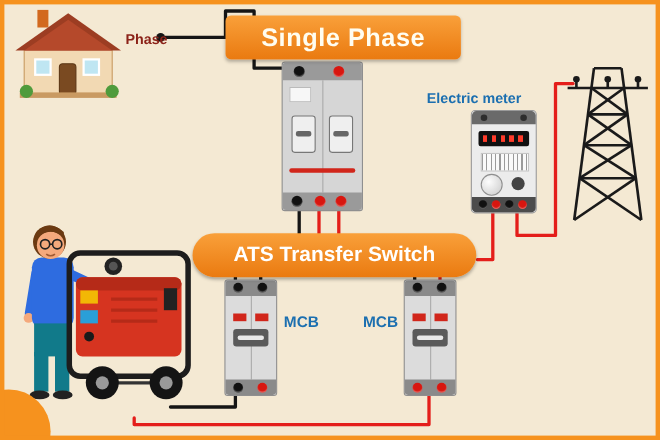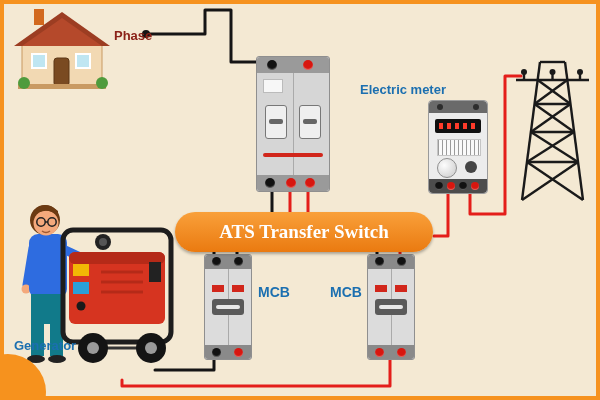--- a/index.html
+++ b/index.html
@@ -19,26 +19,26 @@
   .lbl{position:absolute;z-index:4;font-weight:700;font-size:13px;color:var(--label-blue);line-height:1.25;}
 
   .title-banner{position:absolute;left:205px;top:14px;width:214px;height:40px;z-index:3;
     background:linear-gradient(180deg,#f9a03a,var(--banner-orange-dark));
     border-radius:5px;display:flex;align-items:center;justify-content:center;
     box-shadow:0 2px 3px rgba(0,0,0,.25);}
   .title-banner span{font-size:23px;font-weight:800;color:var(--banner-text);letter-spacing:.5px;}
   .ats-banner{position:absolute;left:175px;top:212px;width:258px;height:40px;z-index:3;
     background:linear-gradient(180deg,#f9a03a,var(--banner-orange-dark));
     border-radius:21px;display:flex;align-items:center;justify-content:center;
-    box-shadow:0 2px 3px rgba(0,0,0,.3);font-family:Liberation Serif, serif;}
+    box-shadow:0 2px 3px rgba(0,0,0,.3);}
   .ats-banner span{font-size:19px;font-weight:800;color:#ffffff;}
 
   .label-load{left:114px;top:28px;color:var(--label-dark-red);}
   .label-changeover{left:168px;top:124px;width:86px;}
-  .label-meter{left:360px;top:82px;}
+  .label-meter{left:388px;top:82px;}
   .label-pole{left:527px;top:206px;width:62px;}
   .label-mcb-left{left:258px;top:284px;font-size:14px;}
   .label-mcb-right{left:330px;top:284px;font-size:14px;}
   .label-generator{left:14px;top:338px;}
 
   
   .device{position:absolute;z-index:2;}
   .dot{position:absolute;border-radius:50%;box-shadow:inset 0 -1px 1px rgba(255,255,255,.35);}
   .dk{background:#111;} .dr{background:#d8160f;}
 
@@ -110,20 +110,23 @@
     <polygon points="10,40 50,12 90,40" fill="#b5492b"></polygon>
     <rect x="20" y="48" width="14" height="14" fill="#bfe6f2" stroke="#ffffff" stroke-width="2"></rect>
     <rect x="64" y="48" width="14" height="14" fill="#bfe6f2" stroke="#ffffff" stroke-width="2"></rect>
     <rect x="42" y="52" width="15" height="28" rx="3" fill="#7a4a21" stroke="#5c3716"></rect>
     <rect x="6" y="78" width="88" height="5" fill="#c99a62"></rect>
     <circle cx="12" cy="77" r="6" fill="#4f9b3c"></circle>
     <circle cx="90" cy="77" r="6" fill="#4f9b3c"></circle>
   </svg>
   <div class="lbl label-load">Phase</div>
 
+  <div class="title-banner">
+    <span>Single Phase</span>
+  </div>
 
   <div class="device changeover">
     <div class="co-strip top"></div>
     <div class="dot dk" style="left:10px;top:3px;width:10px;height:10px;"></div>
     <div class="dot dr" style="left:46px;top:3px;width:10px;height:10px;"></div>
     <div class="co-sticker"></div>
     <div class="co-div"></div>
     <div class="co-paddle" style="left:8px;"></div>
     <div class="co-paddle" style="left:42px;"></div>
     <div class="co-redbar"></div>
@@ -240,17 +243,16 @@
       <line x1="96" y1="82" x2="138" y2="82" stroke="#b52a18" stroke-width="3"></line>
       <line x1="96" y1="92" x2="138" y2="92" stroke="#b52a18" stroke-width="3"></line>
       <line x1="96" y1="102" x2="138" y2="102" stroke="#b52a18" stroke-width="3"></line>
       <line x1="88" y1="158" x2="146" y2="158" stroke="#333" stroke-width="3"></line>
       <circle cx="88" cy="158" r="15" fill="#141414"></circle>
         <circle cx="88" cy="158" r="6" fill="#9a9a9a"></circle>
       <circle cx="146" cy="158" r="15" fill="#141414"></circle>
         <circle cx="146" cy="158" r="6" fill="#9a9a9a"></circle>
     </g>
   </svg>
-  <div class="lbl label-generator">Generator</div>
 
   <div class="corner-decor"></div>
   <div class="frame"></div>
 </div>
 
 </body></html>

